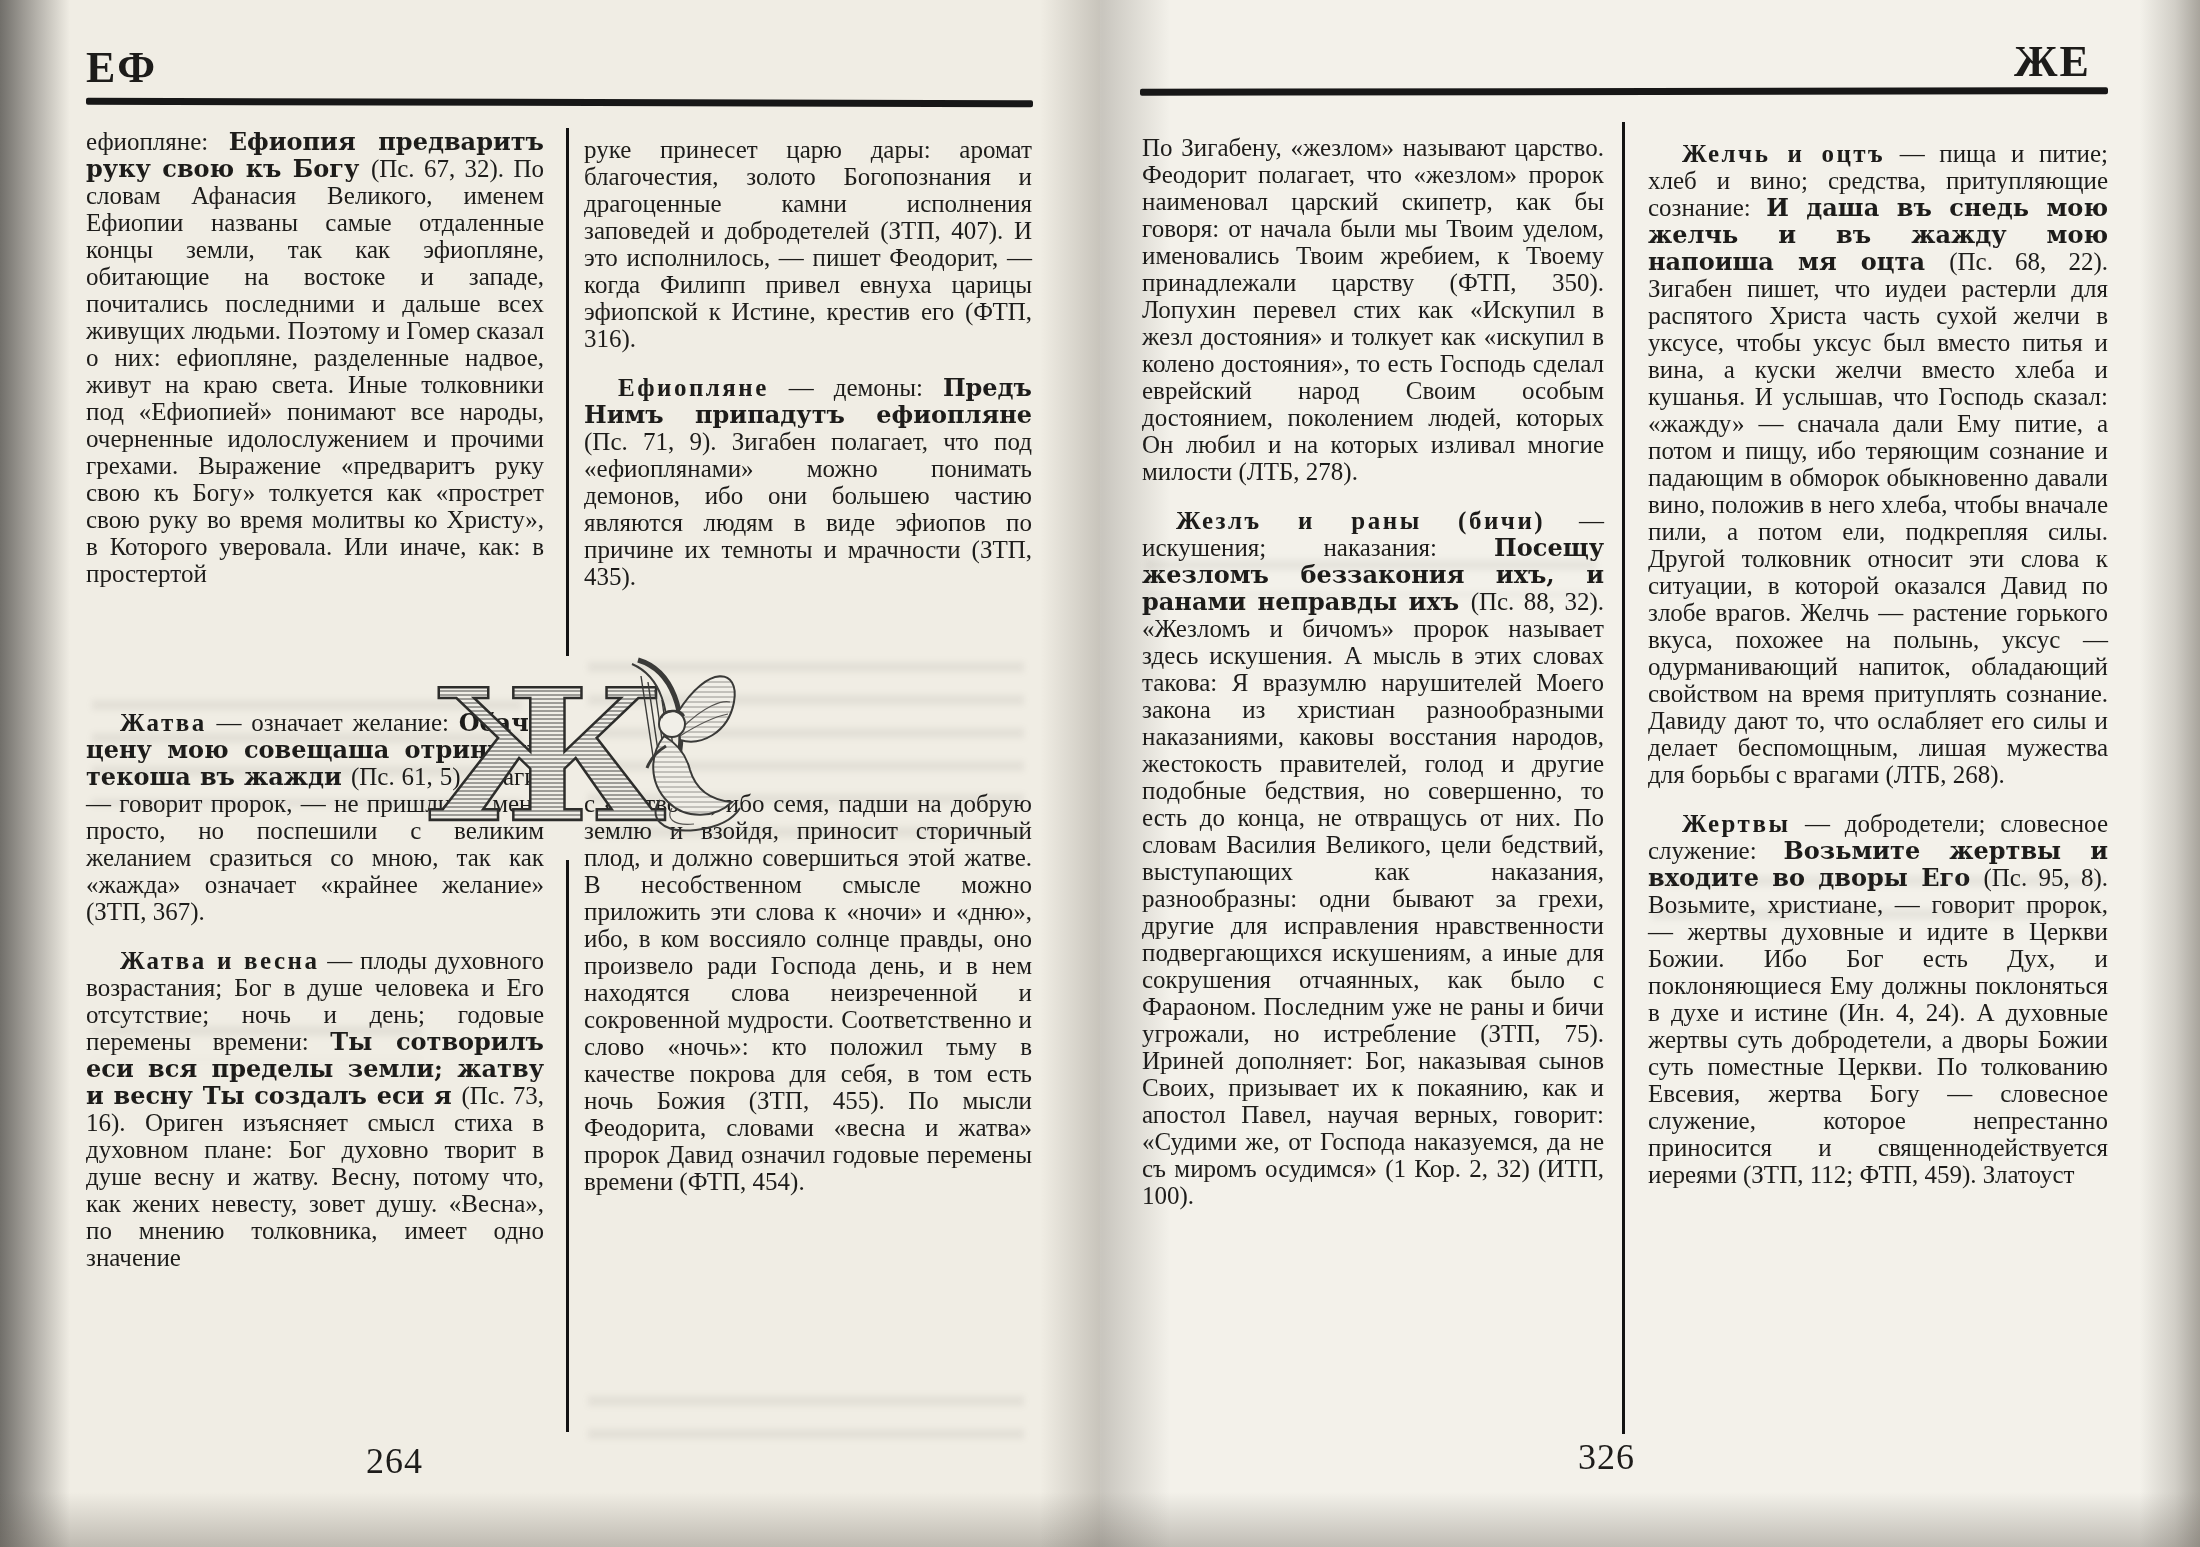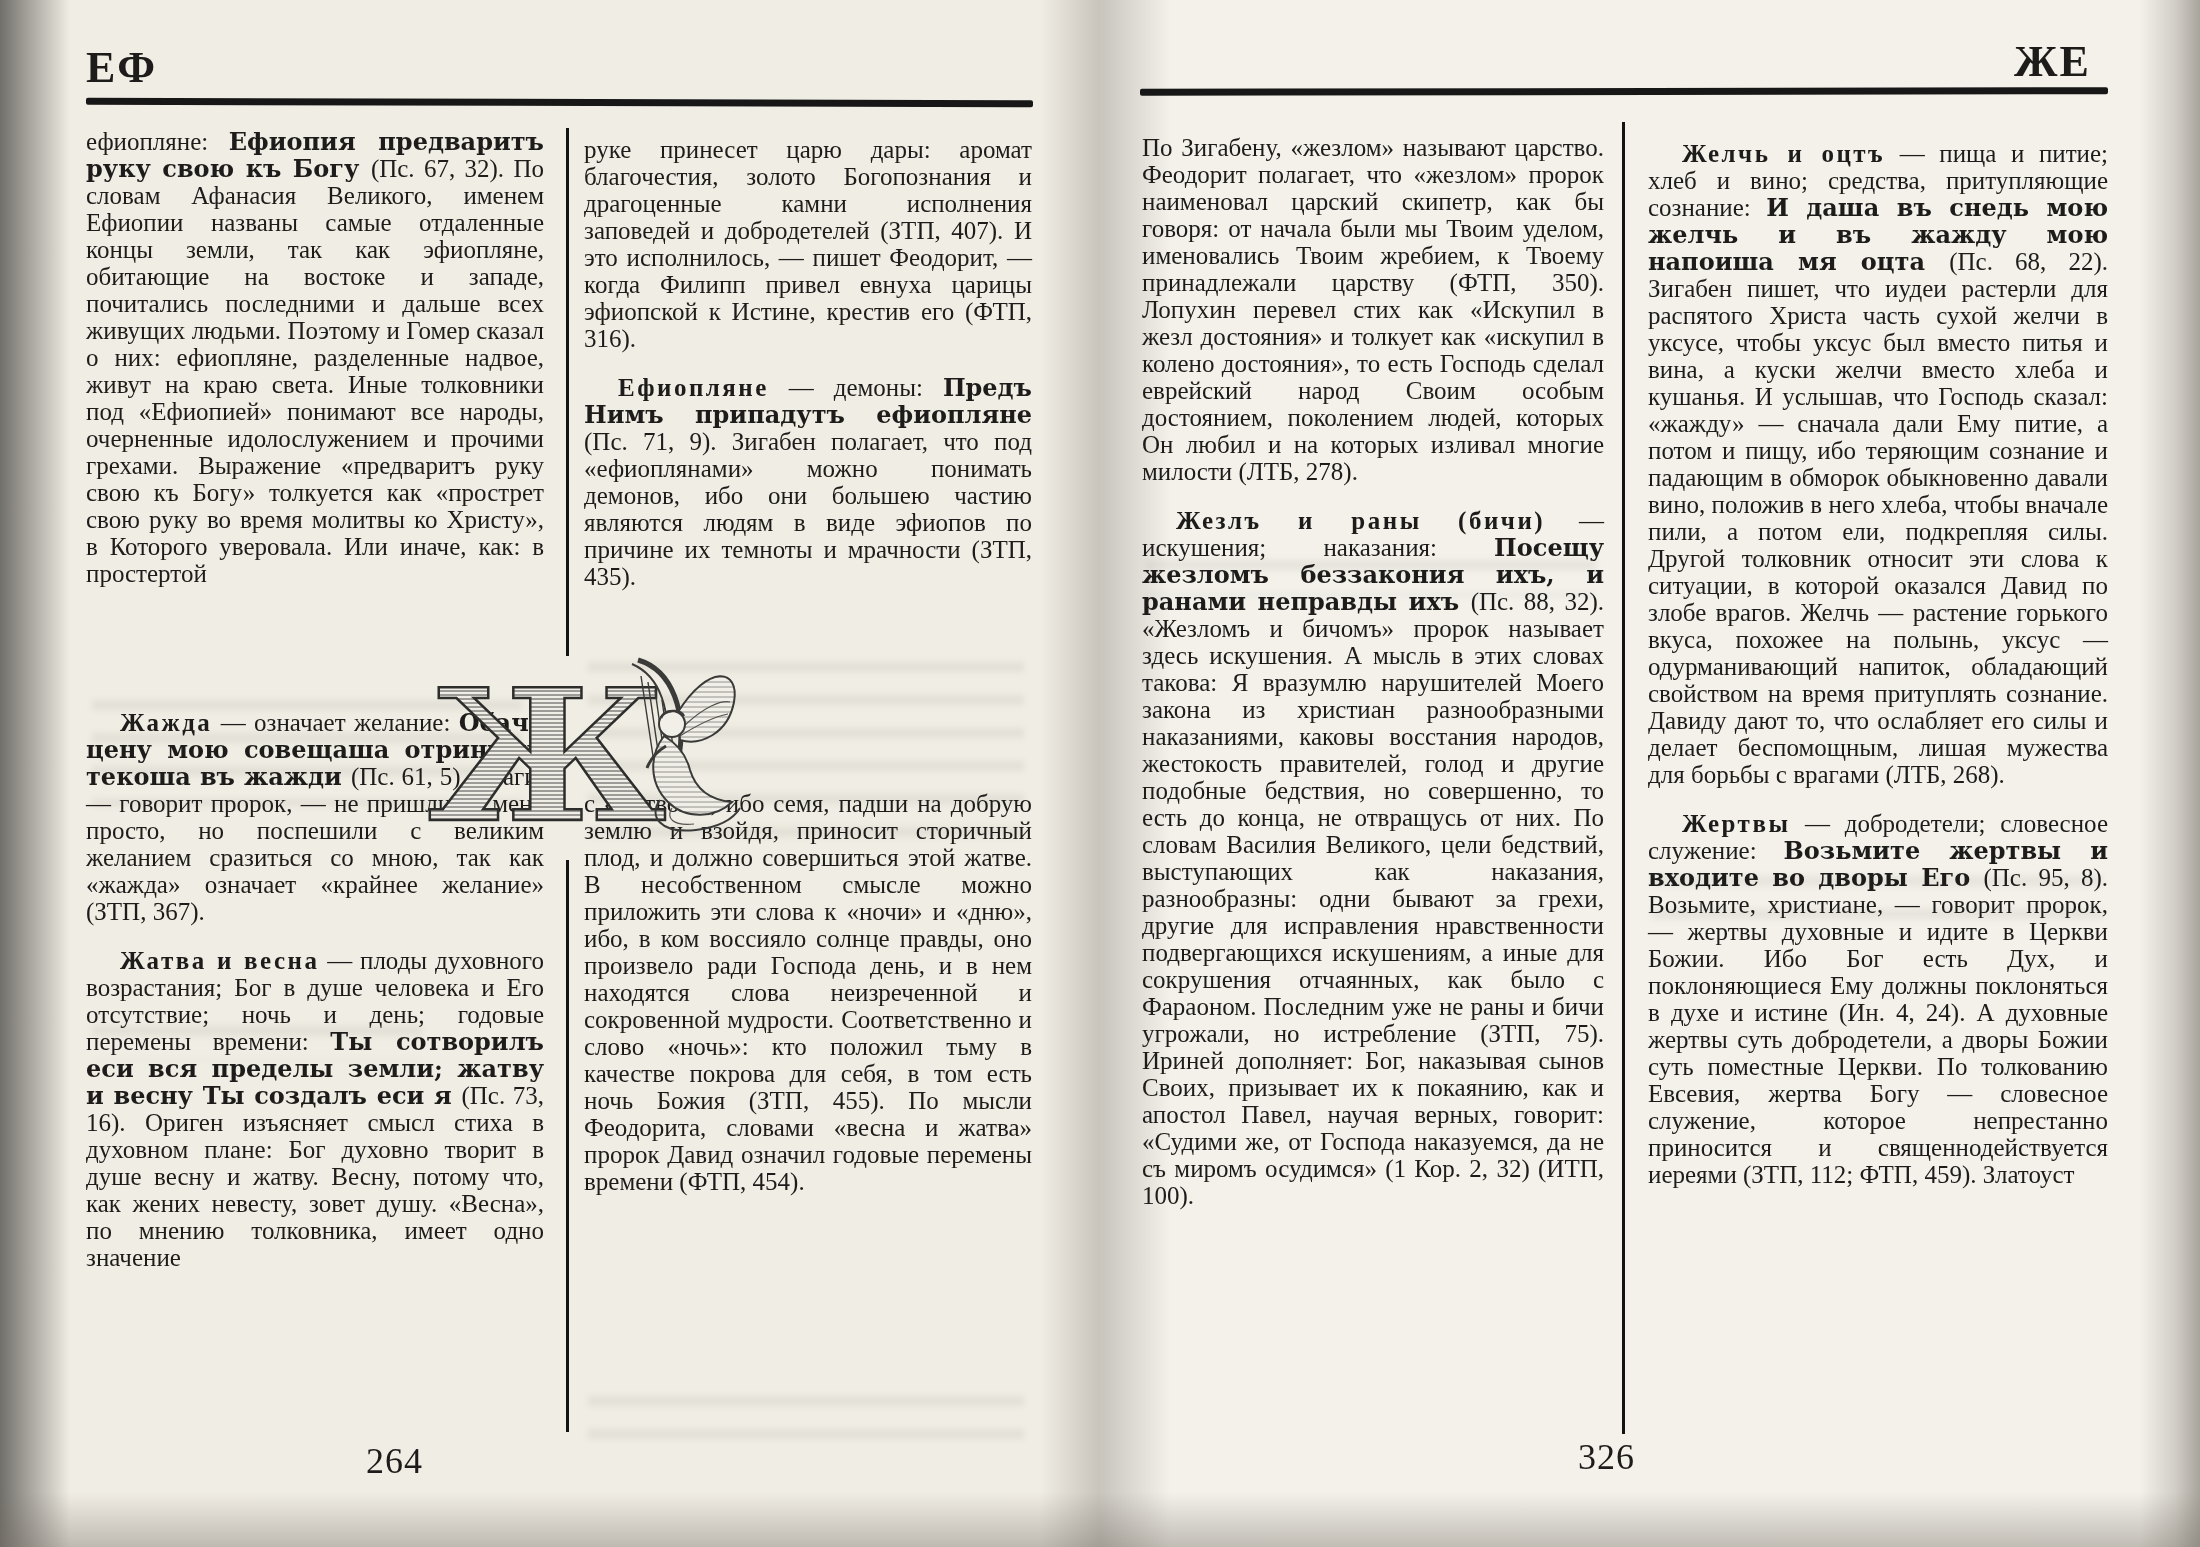--- a/index.html
+++ b/index.html
@@ -76,21 +76,21 @@
 <div class="hdr hdr-right">ЖЕ</div>
 <div class="rule rule-left"></div>
 <div class="rule rule-right"></div>
 <div class="vdiv vdiv-l-a"></div>
 <div class="vdiv vdiv-l-b"></div>
 <div class="vdiv vdiv-r"></div>
 
 <div class="col col-1">
     <p class="para"><span class="n">ефиопляне: </span><span class="sl">Ефиопия предваритъ руку свою къ Богу </span><span class="n">(Пс. 67, 32). По словам Афанасия Великого, именем Ефиопии названы самые отдаленные концы земли, так как эфиопляне, обитающие на востоке и западе, почитались последними и дальше всех живущих людьми. Поэтому и Гомер сказал о них: ефиопляне, разделенные надвое, живут на краю света. Иные толковники под «Ефиопией» понимают все народы, очерненные идолослужением и прочими грехами. Выражение «предваритъ руку свою къ Богу» толкуется как «прострет свою руку во время молитвы ко Христу», в Которого уверовала. Или иначе, как: в простертой</span></p>
     <div class="spacer illustration-gap-left"></div>
-    <p class="para entry"><span class="h">Жажда</span><span class="n"> — означает желание: </span><span class="sl">Обаче цену мою совещаша отринути, текоша въ жажди </span><span class="n">(Пс. 61, 5). Враги, — говорит пророк, — не пришли на меня просто, но поспешили с великим желанием сразиться со мною, так как «жажда» означает «крайнее желание» (ЗТП, 367).</span></p>
+    <p class="para entry"><span class="h">Жатва</span><span class="n"> — означает желание: </span><span class="sl">Обаче цену мою совещаша отринути, текоша въ жажди </span><span class="n">(Пс. 61, 5). Враги, — говорит пророк, — не пришли на меня просто, но поспешили с великим желанием сразиться со мною, так как «жажда» означает «крайнее желание» (ЗТП, 367).</span></p>
     <p class="para entry"><span class="h">Жатва и весна</span><span class="n"> — плоды духовного возрастания; Бог в душе человека и Его отсутствие; ночь и день; годовые перемены времени: </span><span class="sl">Ты сотворилъ еси вся пределы земли; жатву и весну Ты создалъ еси я </span><span class="n">(Пс. 73, 16). Ориген изъясняет смысл стиха в духовном плане: Бог духовно творит в душе весну и жатву. Весну, потому что, как жених невесту, зовет душу. «Весна», по мнению толковника, имеет одно значение</span></p>
   </div>
 <div class="col col-2">
     <p class="para"><span class="n">руке принесет царю дары: аромат благочестия, золото Богопознания и драгоценные камни исполнения заповедей и добродетелей (ЗТП, 407). И это исполнилось, — пишет Феодорит, — когда Филипп привел евнуха царицы эфиопской к Истине, крестив его (ФТП, 316).</span></p>
     <p class="para entry"><span class="h">Ефиопляне</span><span class="n"> — демоны: </span><span class="sl">Предъ Нимъ припадутъ ефиопляне </span><span class="n">(Пс. 71, 9). Зигабен полагает, что под «ефиоплянами» можно понимать демонов, ибо они большею частию являются людям в виде эфиопов по причине их темноты и мрачности (ЗТП, 435).</span></p>
     <div class="spacer illustration-gap-right"></div>
     <p class="para"><span class="n">с «жатвою», ибо семя, падши на добрую землю и взойдя, приносит сторичный плод, и должно совершиться этой жатве. В несобственном смысле можно приложить эти слова к «ночи» и «дню», ибо, в ком воссияло солнце правды, оно произвело ради Господа день, и в нем находятся слова неизреченной и сокровенной мудрости. Соответственно и слово «ночь»: кто положил тьму в качестве покрова для себя, в том есть ночь Божия (ЗТП, 455). По мысли Феодорита, словами «весна и жатва» пророк Давид означил годовые перемены времени (ФТП, 454).</span></p>
   </div>
 <div class="col col-3">
     <p class="para"><span class="n">По Зигабену, «жезлом» называют царство. Феодорит полагает, что «жезлом» пророк наименовал царский скипетр, как бы говоря: от начала были мы Твоим уделом, именовались Твоим жребием, к Твоему принадлежали царству (ФТП, 350). Лопухин перевел стих как «Искупил в жезл достояния» и толкует как «искупил в колено достояния», то есть Господь сделал еврейский народ Своим особым достоянием, поколением людей, которых Он любил и на которых изливал многие милости (ЛТБ, 278).</span></p>

